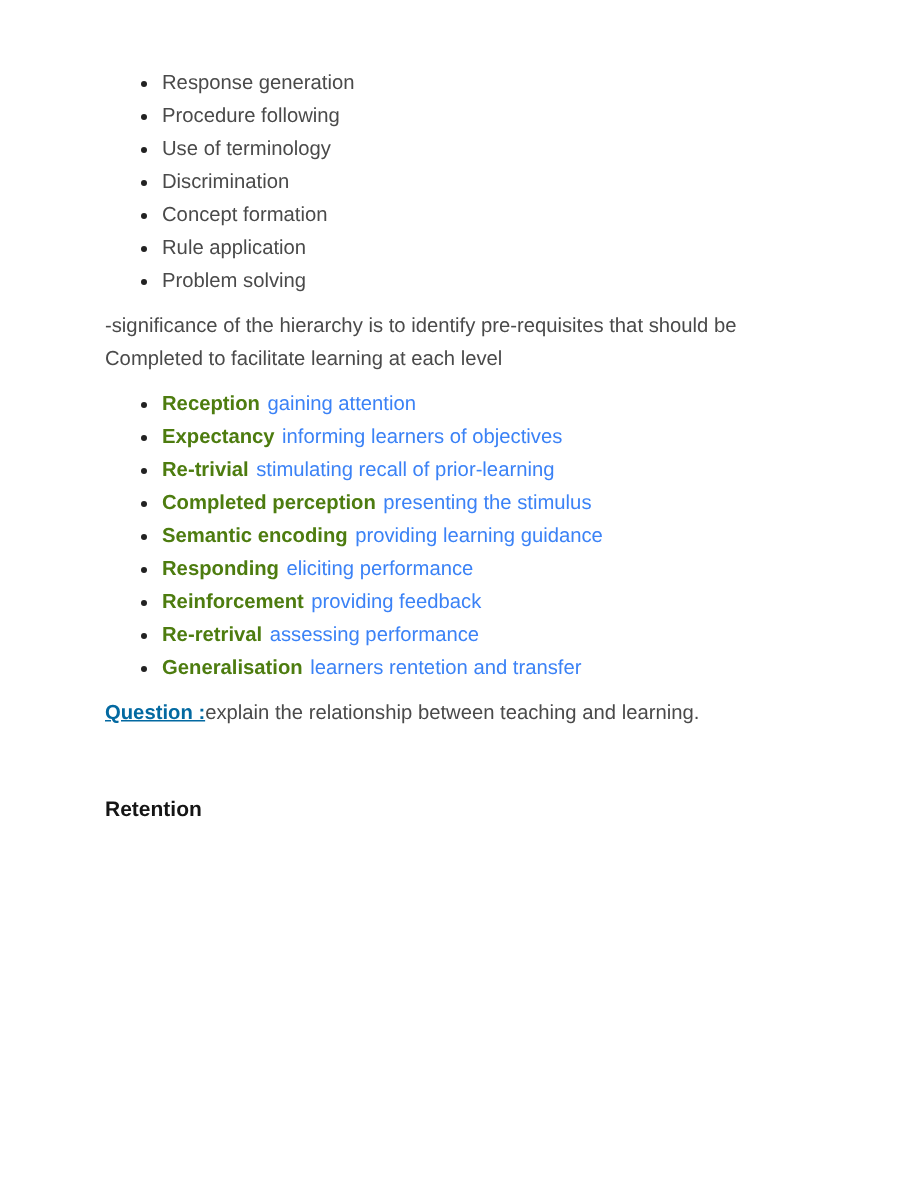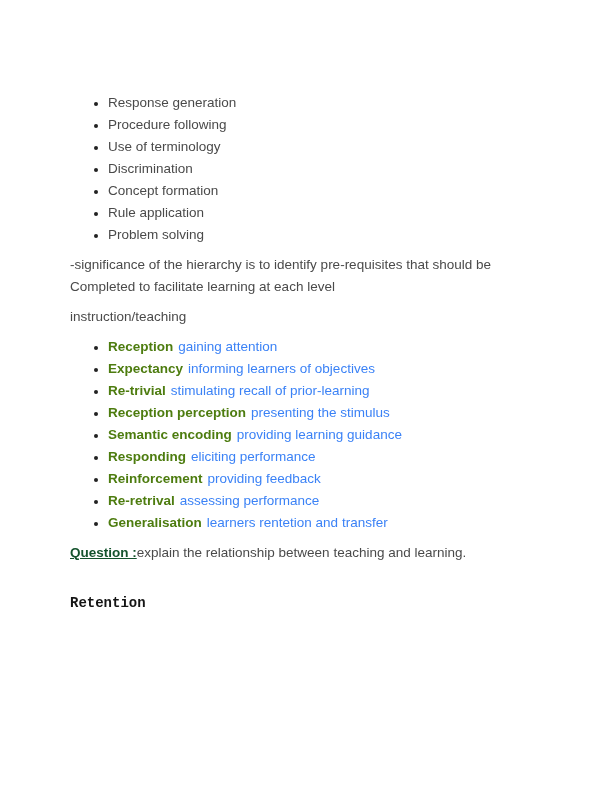--- a/index.html
+++ b/index.html
@@ -6,21 +6,21 @@
     margin: 0;
     padding: 0;
     background: #ffffff;
   }
   .page {
     position: relative;
     width: 612px;
     height: 640px;
     background: #ffffff;
     box-sizing: border-box;
-    padding: 92px 70px 0 70px;
+    padding: 44px 70px 0 70px;
     font-family: "Liberation Sans", sans-serif;
     font-size: 13.5px;
     line-height: 22px;
     color: #4a4a4a;
     overflow: hidden;
   }
   ul.bullet-list {
     margin: 0 0 8px 0;
     padding: 0 0 0 38px;
     list-style: disc outside;
@@ -47,34 +47,33 @@
   }
   .desc {
     color: #3b82f6;
   }
   p.question {
     margin: 8px 0 0 0;
     padding: 0;
   }
   .q-label {
     font-weight: 700;
-    color: #14532d;
+    color: #0369a1;
     text-decoration: underline;
   }
   .q-text {
     color: #4a4a4a;
   }
   h2.retention {
-    margin: 28px 0 0 0;
+    margin: 42px 0 0 0;
     padding: 0;
     font-size: 14px;
     font-weight: 700;
     line-height: 22px;
     color: #151515;
-    font-family: Liberation Mono, monospace;
   }
 </style>
 </head>
 <body>
 
 <div class="page">
 
   <ul class="bullet-list">
     <li>Response generation</li>
     <li>Procedure following</li>
@@ -85,36 +84,35 @@
     <li>Problem solving</li>
   </ul>
 
   <p class="para">
     <span class="line">-significance of the hierarchy is to identify pre-requisites that should be</span>
     <span class="line">Completed to facilitate learning at each level</span>
   </p>
 
 
   <p class="para">
-    <span class="line">instruction/teaching</span>
   </p>
 
 
   <ul class="bullet-list">
     <li>
       <span class="term">Reception</span><span class="desc">gaining attention</span>
     </li>
     <li>
       <span class="term">Expectancy</span><span class="desc">informing learners of objectives</span>
     </li>
     <li>
       <span class="term">Re-trivial</span><span class="desc">stimulating recall of prior-learning</span>
     </li>
     <li>
-      <span class="term">Reception perception</span><span class="desc">presenting the stimulus</span>
+      <span class="term">Completed perception</span><span class="desc">presenting the stimulus</span>
     </li>
     <li>
       <span class="term">Semantic encoding</span><span class="desc">providing learning guidance</span>
     </li>
     <li>
       <span class="term">Responding</span><span class="desc">eliciting performance</span>
     </li>
     <li>
       <span class="term">Reinforcement</span><span class="desc">providing feedback</span>
     </li>

